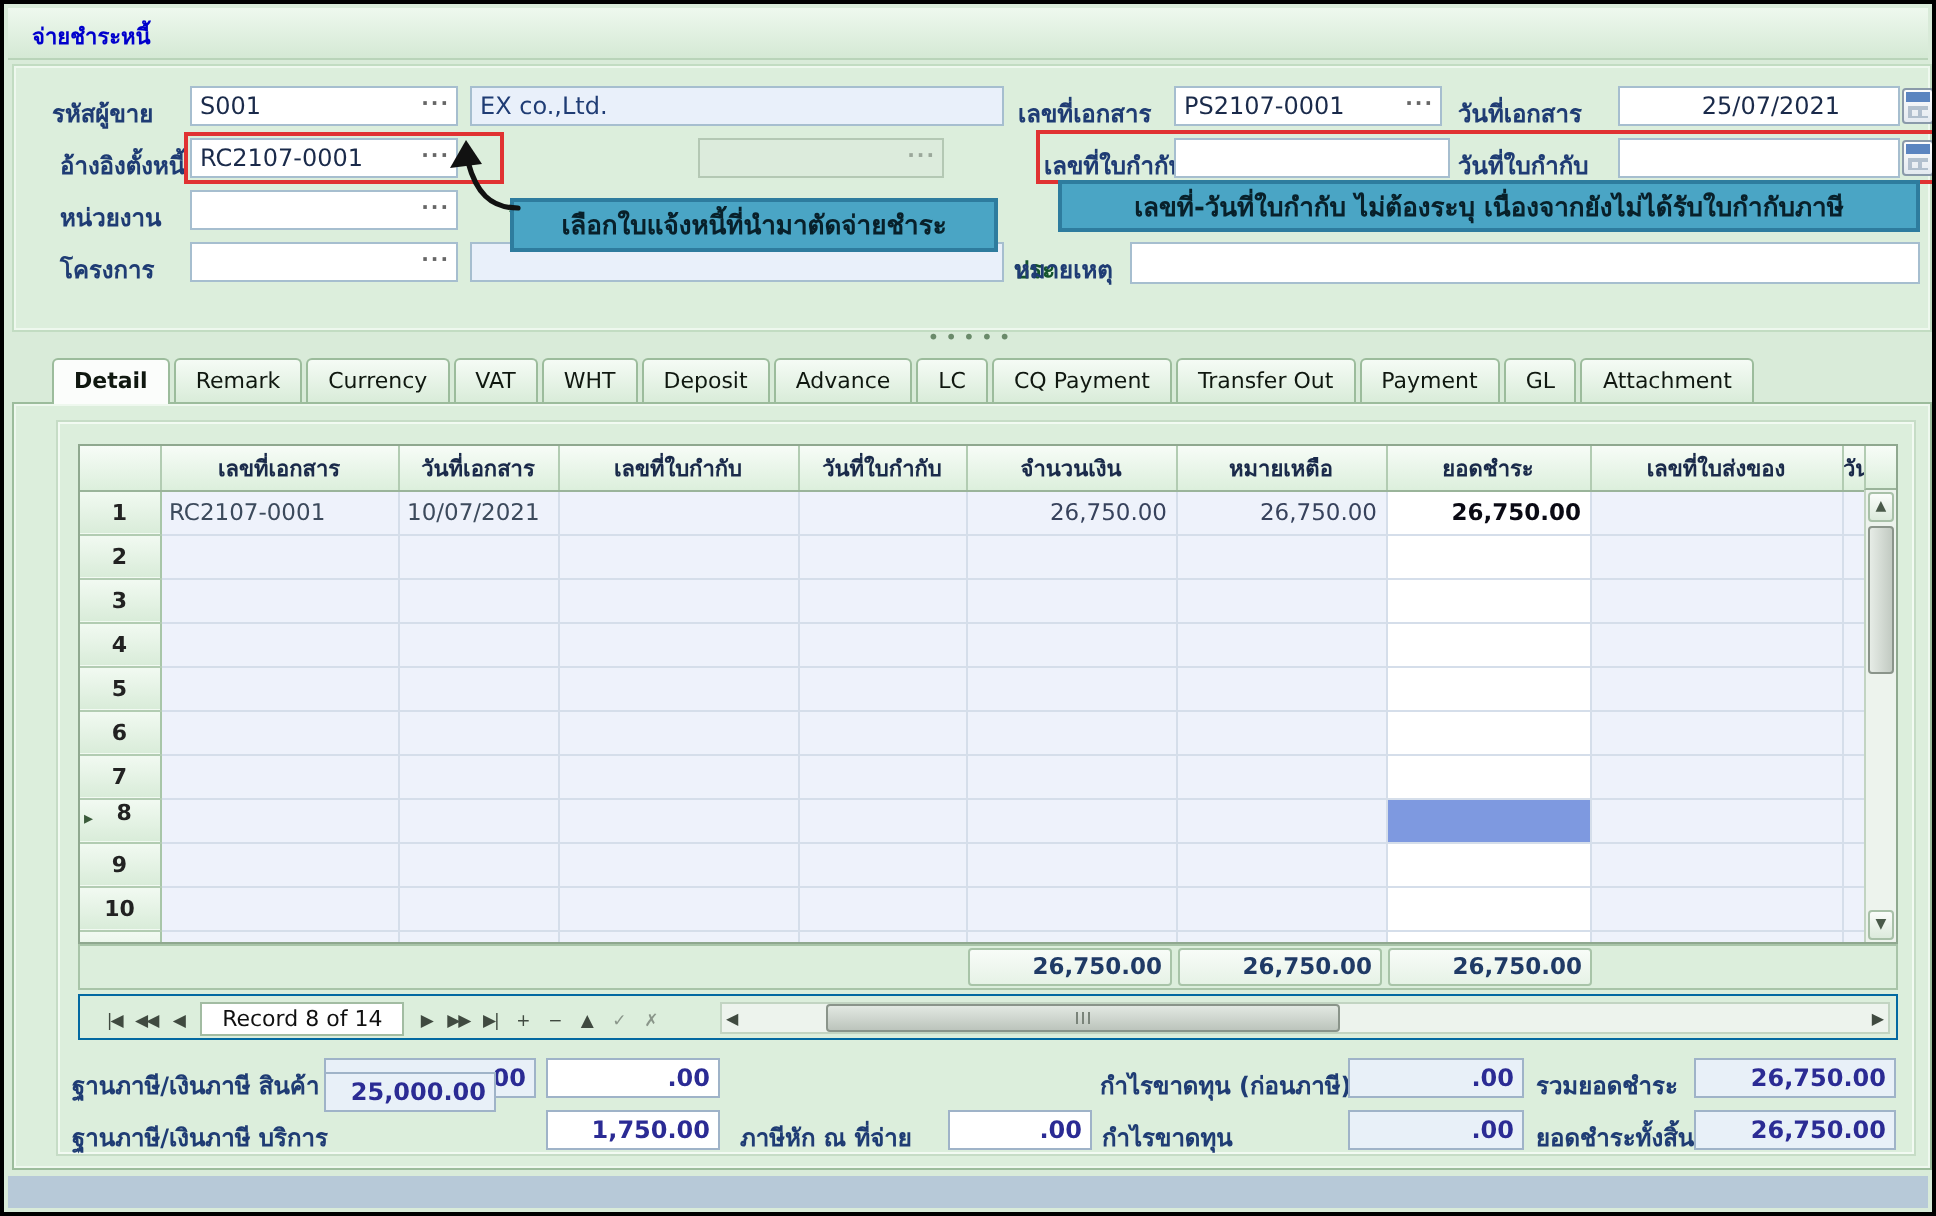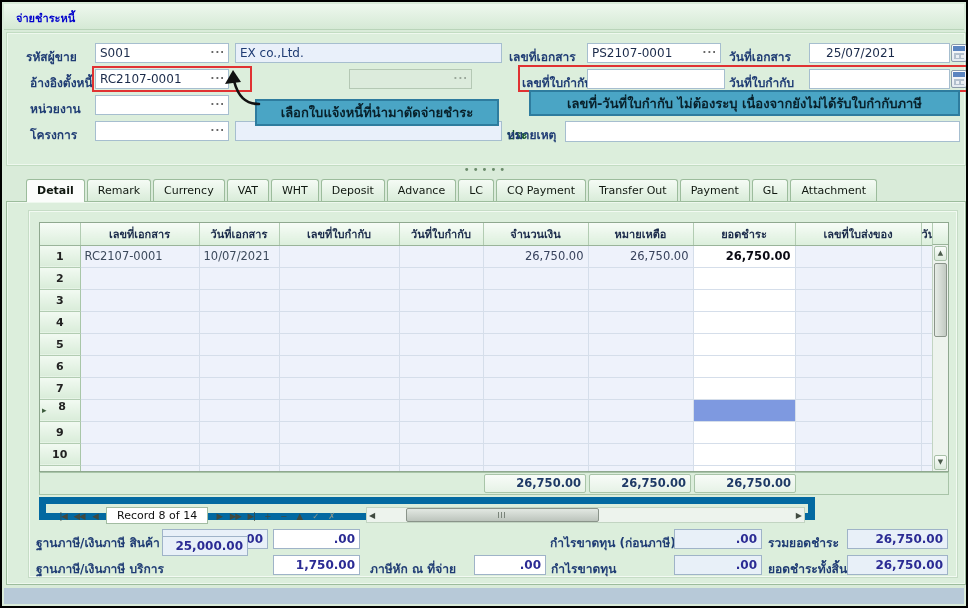--- a/index.html
+++ b/index.html
@@ -18,21 +18,21 @@
   
   .hdr-panel { position:absolute; left:4px; top:30px; width:960px; height:134px;
     background:#dceedc; border:1px solid #c2dcc2; box-shadow:inset 0 0 0 1px #eef8ee; }
 
   .lbl { position:absolute; font-size:12px; font-weight:bold; color:#1f3c74; white-space:nowrap; }
   .lbl.dis { color:#14532d;margin-top:24px; }
   .fld { position:absolute; height:20px; background:#fff; border:1px solid #a6becf;
     font-size:12px; color:#1a2a4a; line-height:18px; padding:0 4px; white-space:nowrap; overflow:hidden; }
   .fld.ro { background:#e9f0fa; color:#1f3c74; }
   .fld.dis { background:#dcebdc; border-color:#b4c8b4; }
-  .fld.num { text-align:left;padding-left:16px; }
+  .fld.num { text-align:center;padding-left:16px; }
   .ell { position:absolute; right:3px; top:1px; font-size:10px; font-weight:bold;
     color:#666; letter-spacing:1px; line-height:16px; }
   .ell.gray { color:#9aa79a; }
 
   .cal { position:absolute; width:16px; height:18px; background:linear-gradient(#fdfdfd,#e4eaf0);
     border:1px solid #8a9aaa; border-radius:2px; }
   .cal::before { content:""; position:absolute; left:1px; right:1px; top:1px; height:5px; background:#5b85c0; }
   .cal::after { content:""; position:absolute; left:2px; right:2px; top:8px; bottom:2px; opacity:.7;
     background:repeating-linear-gradient(90deg,#9aacbe 0 2px,transparent 2px 5px),
                repeating-linear-gradient(#9aacbe 0 2px,transparent 2px 5px); }
@@ -91,22 +91,22 @@
     background:linear-gradient(90deg,#e6ece6,#c2cac2); border:1px solid #8a948a; border-radius:2px; }
 
   
   .totals-row { position:absolute; left:37px; top:470px; width:910px; height:23px;
     background:#dceedc; border:1px solid #a8c4a8; }
   .tot-box { position:absolute; top:1px; height:19px; background:linear-gradient(#f8fcf8,#e6f2e6);
     border:1px solid #a8c4a8; border-radius:2px; font-size:11.5px; font-weight:600; color:#1f3a66;
     text-align:right; padding:0 4px; line-height:17px; }
 
   
-  .navbar { position:absolute; left:37px; top:495px; width:776px; height:23px;
-    background:#dceedc; border:7px solid #0369a1; }
+  .navbar { position:absolute; left:37px; top:495px; width:910px; height:23px;
+    background:#dceedc; border:1px solid #0369a1; }
   .nav-btn { display:inline-block; width:16px; height:16px; margin-top:3px; text-align:center;
     font-size:8.5px; line-height:16px; color:#404a40; letter-spacing:-1px; }
   .nav-btn.gray { color:#8a968a; }
   .rec-box { display:inline-block; height:17px; line-height:16px; background:#fff;
     border:1px solid #a2bca2; padding:0 10px; margin:0 3px; font-size:11px; color:#101010; vertical-align:top; margin-top:3px; }
   .hscroll { position:absolute; left:320px; right:3px; top:3px; height:16px;
     background:#edf3ed; border:1px solid #c2d4c2; }
   .hs-thumb { position:absolute; left:9%; width:44%; top:0; bottom:0;
     background:linear-gradient(#e2e8e2,#bcc4bc); border:1px solid #8a948a; border-radius:2px; }
   .hs-grip { position:absolute; left:50%; top:3px; bottom:3px; width:8px; transform:translateX(-50%);

